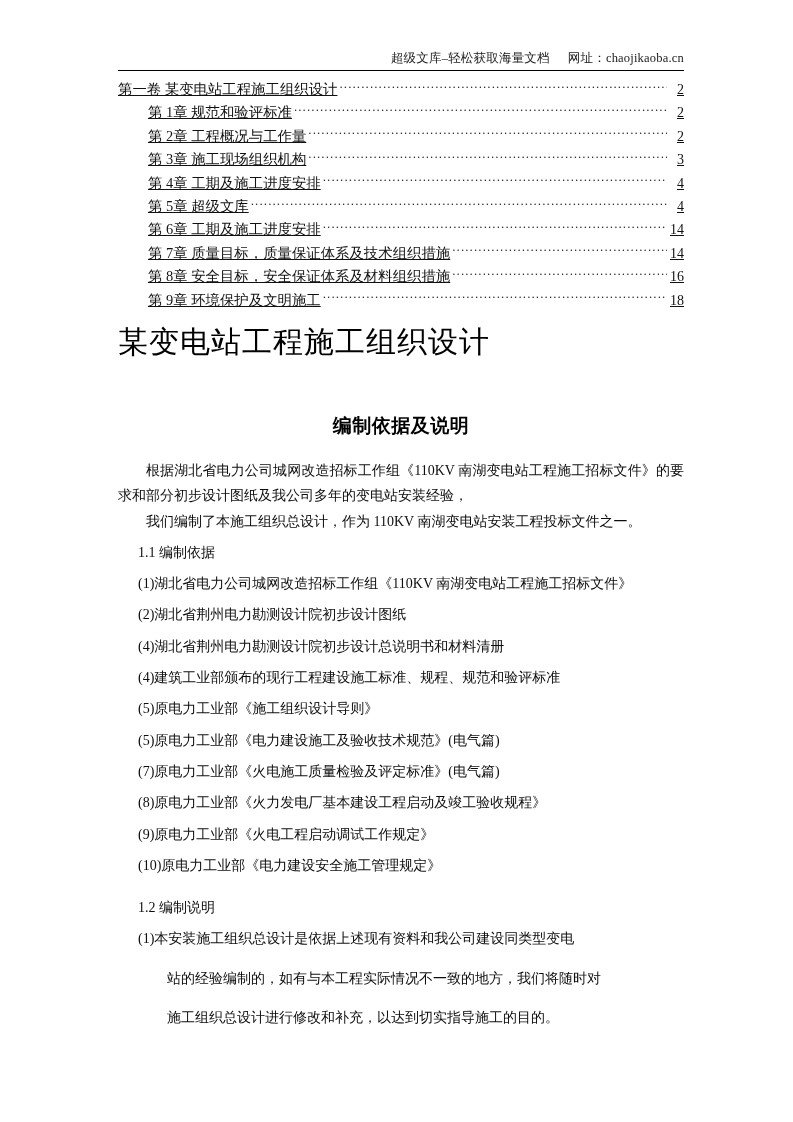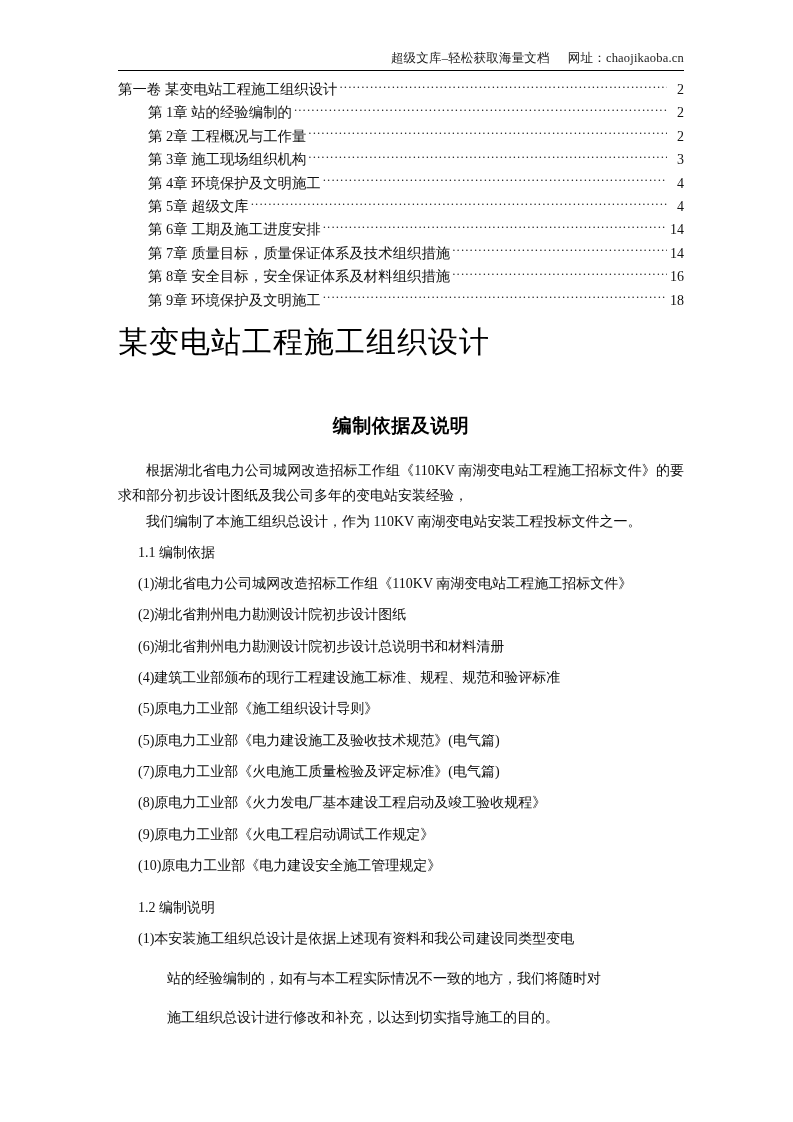--- a/index.html
+++ b/index.html
@@ -55,20 +55,21 @@
     top: 78px;
     width: 566px;
   }
   .toc-row {
     display: flex;
     align-items: baseline;
     font-size: 14.4px;
     line-height: 22.4px;
     color: #111111;
     white-space: nowrap;
+    text-decoration: underline;
   }
   .toc-row.level-1 { padding-left: 0px; }
   .toc-row.level-2 { padding-left: 30px; }
   .toc-label { flex: 0 0 auto; }
   .toc-dots {
     flex: 1 1 auto;
     overflow: hidden;
     margin: 0 1px 0 2px;
     position: relative;
     height: 14px;
@@ -157,39 +158,39 @@
 
   <div class="toc">
 
     <div class="toc-row level-1">
       <span class="toc-label">第一卷  某变电站工程施工组织设计</span>
       <span class="toc-dots"></span>
       <span class="toc-page">2</span>
     </div>
 
     <div class="toc-row level-2">
-      <span class="toc-label">第 1章  站的经验编制的</span>
+      <span class="toc-label">第 1章  规范和验评标准</span>
       <span class="toc-dots"></span>
       <span class="toc-page">2</span>
     </div>
 
     <div class="toc-row level-2">
       <span class="toc-label">第 2章  工程概况与工作量</span>
       <span class="toc-dots"></span>
       <span class="toc-page">2</span>
     </div>
 
     <div class="toc-row level-2">
       <span class="toc-label">第 3章  施工现场组织机构</span>
       <span class="toc-dots"></span>
       <span class="toc-page">3</span>
     </div>
 
     <div class="toc-row level-2">
-      <span class="toc-label">第 4章  环境保护及文明施工</span>
+      <span class="toc-label">第 4章  工期及施工进度安排</span>
       <span class="toc-dots"></span>
       <span class="toc-page">4</span>
     </div>
 
     <div class="toc-row level-2">
       <span class="toc-label">第 5章  超级文库</span>
       <span class="toc-dots"></span>
       <span class="toc-page">4</span>
     </div>
 
@@ -225,21 +226,21 @@
 
   <div class="body">
 
     <p class="p">根据湖北省电力公司城网改造招标工作组《110KV 南湖变电站工程施工招标文件》的要求和部分初步设计图纸及我公司多年的变电站安装经验，</p>
     <p class="p">我们编制了本施工组织总设计，作为 110KV 南湖变电站安装工程投标文件之一。</p>
 
     <p class="p-hang">1.1  编制依据</p>
 
     <p class="p-hang">(1)湖北省电力公司城网改造招标工作组《110KV 南湖变电站工程施工招标文件》</p>
     <p class="p-hang">(2)湖北省荆州电力勘测设计院初步设计图纸</p>
-    <p class="p-hang">(6)湖北省荆州电力勘测设计院初步设计总说明书和材料清册</p>
+    <p class="p-hang">(4)湖北省荆州电力勘测设计院初步设计总说明书和材料清册</p>
     <p class="p-hang">(4)建筑工业部颁布的现行工程建设施工标准、规程、规范和验评标准</p>
     <p class="p-hang">(5)原电力工业部《施工组织设计导则》</p>
     <p class="p-hang">(5)原电力工业部《电力建设施工及验收技术规范》(电气篇)</p>
     <p class="p-hang">(7)原电力工业部《火电施工质量检验及评定标准》(电气篇)</p>
     <p class="p-hang">(8)原电力工业部《火力发电厂基本建设工程启动及竣工验收规程》</p>
     <p class="p-hang">(9)原电力工业部《火电工程启动调试工作规定》</p>
     <p class="p-hang">(10)原电力工业部《电力建设安全施工管理规定》</p>
 
     <div class="spacer-sm"></div>
 

